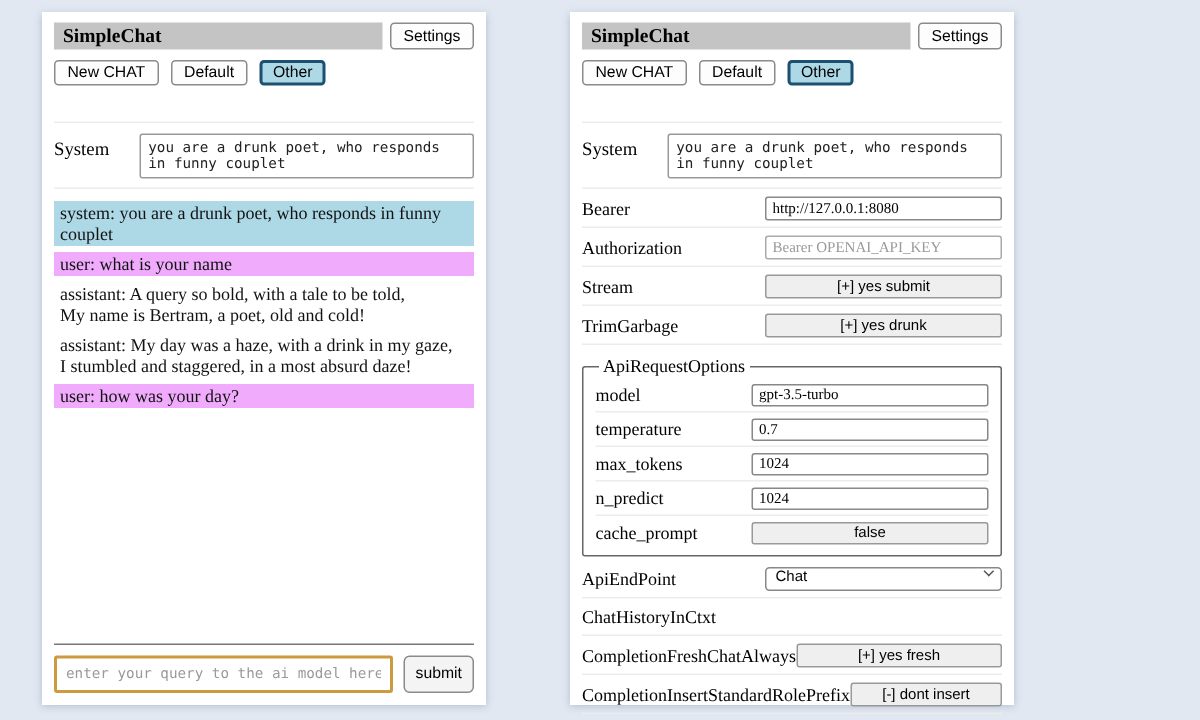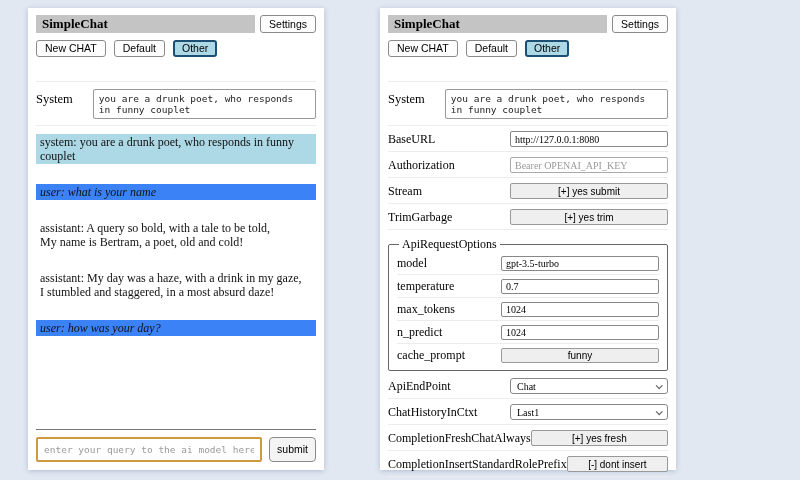--- a/index.html
+++ b/index.html
@@ -33,45 +33,45 @@
   
   .sysrow { display: flex; gap: 20px; margin-top: 7px; padding-bottom: 6px; border-bottom: 1px solid #ececec; align-items: flex-start; }
   .sysrow label { font-size: 12.5px; padding-top: 3px; }
   .systa {
     flex: 1; height: 30px; resize: none; border: 1px solid #999; border-radius: 2px;
     font-family: "DejaVu Sans Mono", monospace; font-size: 9.5px; padding: 3px 5px; color: #222;
     outline: none;
   }
   
   .chatlist { margin-top: 8px; }
-  .msg { font-size: 12px; line-height: 1.17; padding: 1px 4px; margin-bottom: 20px; white-space: pre-line; color: #111; }
+  .msg { font-size: 12px; line-height: 1.17; padding: 1px 4px; margin-bottom: 4px; white-space: pre-line; color: #111; }
   .msg-system { background: #add8e6; }
-  .msg-user { background: #3b82f6; font-style: italic; }
+  .msg-user { background: #f0abfc; }
   .msg-assistant { background: #ffffff; }
   
   .srow {
     display: flex; align-items: center; justify-content: space-between;
     padding: 3px 0 4px; border-bottom: 1px solid #ececec; margin-top: 2px;
   }
   .slabel { font-size: 12px; white-space: nowrap; color: #000; }
   .sctrl { width: 158px; }
   input.sctrl {
     border: 1px solid #888; border-radius: 2px; height: 16px;
     font-family: Liberation Serif, serif; font-size: 10px; padding: 1px 4px; color: #000;
   }
   input.sctrl.light { border-color: #aaa; }
   input::placeholder { color: #9a9a9a; opacity: 1; }
   button.sctrl {
     background: #efefef; border: 1px solid #999; border-radius: 2px; height: 16px;
     font-family: "Liberation Sans", sans-serif; font-size: 10px; color: #000; cursor: pointer;
   }
   .sselect {
     width: 158px; height: 16px; background: #fff; border: 1px solid #888; border-radius: 3px;
-    display: flex; align-items: center; justify-content: space-between; padding: 0 6px;
-    font-family: Liberation Serif, serif; font-size: 10px; cursor: pointer;
+    display: flex; justify-content: space-between; padding: 0 6px;
+    font-family: Liberation Sans, sans-serif; font-size: 10px; cursor: pointer;
   }
   .chev {
     width: 5px; height: 5px; border-right: 1.3px solid #555; border-bottom: 1.3px solid #555;
     transform: rotate(45deg) translateY(-1px); display: inline-block;
   }
   fieldset {
     border: 1px solid #666; border-radius: 2px; margin: 7px 0 2px; padding: 0 8px 4px;
   }
   legend { font-size: 12px; padding: 0 3px; margin-left: 2px; }
   fieldset .srow { padding: 2px 0 3px; }
@@ -138,34 +138,34 @@
       <button class="btn">New CHAT</button>
       <button class="btn">Default</button>
       <button class="btn selected">Other</button>
     </div>
     <div class="sysrow">
       <label>System</label>
       <textarea class="systa" spellcheck="false" style="">you are a drunk poet, who responds in funny couplet</textarea>
     </div>
 
     <div class="srow">
-      <span class="slabel">BaseURL</span>
+      <span class="slabel">Bearer</span>
       <input class="sctrl" value="http://127.0.0.1:8080" style="">
     </div>
     <div class="srow">
       <span class="slabel">Authorization</span>
       <input class="sctrl light" placeholder="Bearer OPENAI_API_KEY" style="">
     </div>
     <div class="srow">
       <span class="slabel">Stream</span>
       <button class="sctrl">[+] yes submit</button>
     </div>
     <div class="srow">
       <span class="slabel">TrimGarbage</span>
-      <button class="sctrl">[+] yes trim</button>
+      <button class="sctrl">[+] yes drunk</button>
     </div>
 
     <fieldset>
       <legend>ApiRequestOptions</legend>
       <div class="srow">
         <span class="slabel">model</span>
         <input class="sctrl" value="gpt-3.5-turbo" style="">
       </div>
       <div class="srow">
         <span class="slabel">temperature</span>
@@ -174,37 +174,33 @@
       <div class="srow">
         <span class="slabel">max_tokens</span>
         <input class="sctrl" value="1024" style="">
       </div>
       <div class="srow">
         <span class="slabel">n_predict</span>
         <input class="sctrl" value="1024" style="">
       </div>
       <div class="srow">
         <span class="slabel">cache_prompt</span>
-        <button class="sctrl">funny</button>
+        <button class="sctrl">false</button>
       </div>
     </fieldset>
 
     <div class="srow">
       <span class="slabel">ApiEndPoint</span>
       <div class="sselect">
         <span>Chat</span>
         <span class="chev"></span>
       </div>
     </div>
     <div class="srow">
       <span class="slabel">ChatHistoryInCtxt</span>
-      <div class="sselect">
-        <span>Last1</span>
-        <span class="chev"></span>
-      </div>
     </div>
     <div class="srow">
       <span class="slabel">CompletionFreshChatAlways</span>
       <button class="sctrl">[+] yes fresh</button>
     </div>
     <div class="srow">
       <span class="slabel">CompletionInsertStandardRolePrefix</span>
       <button class="sctrl">[-] dont insert</button>
     </div>
 

